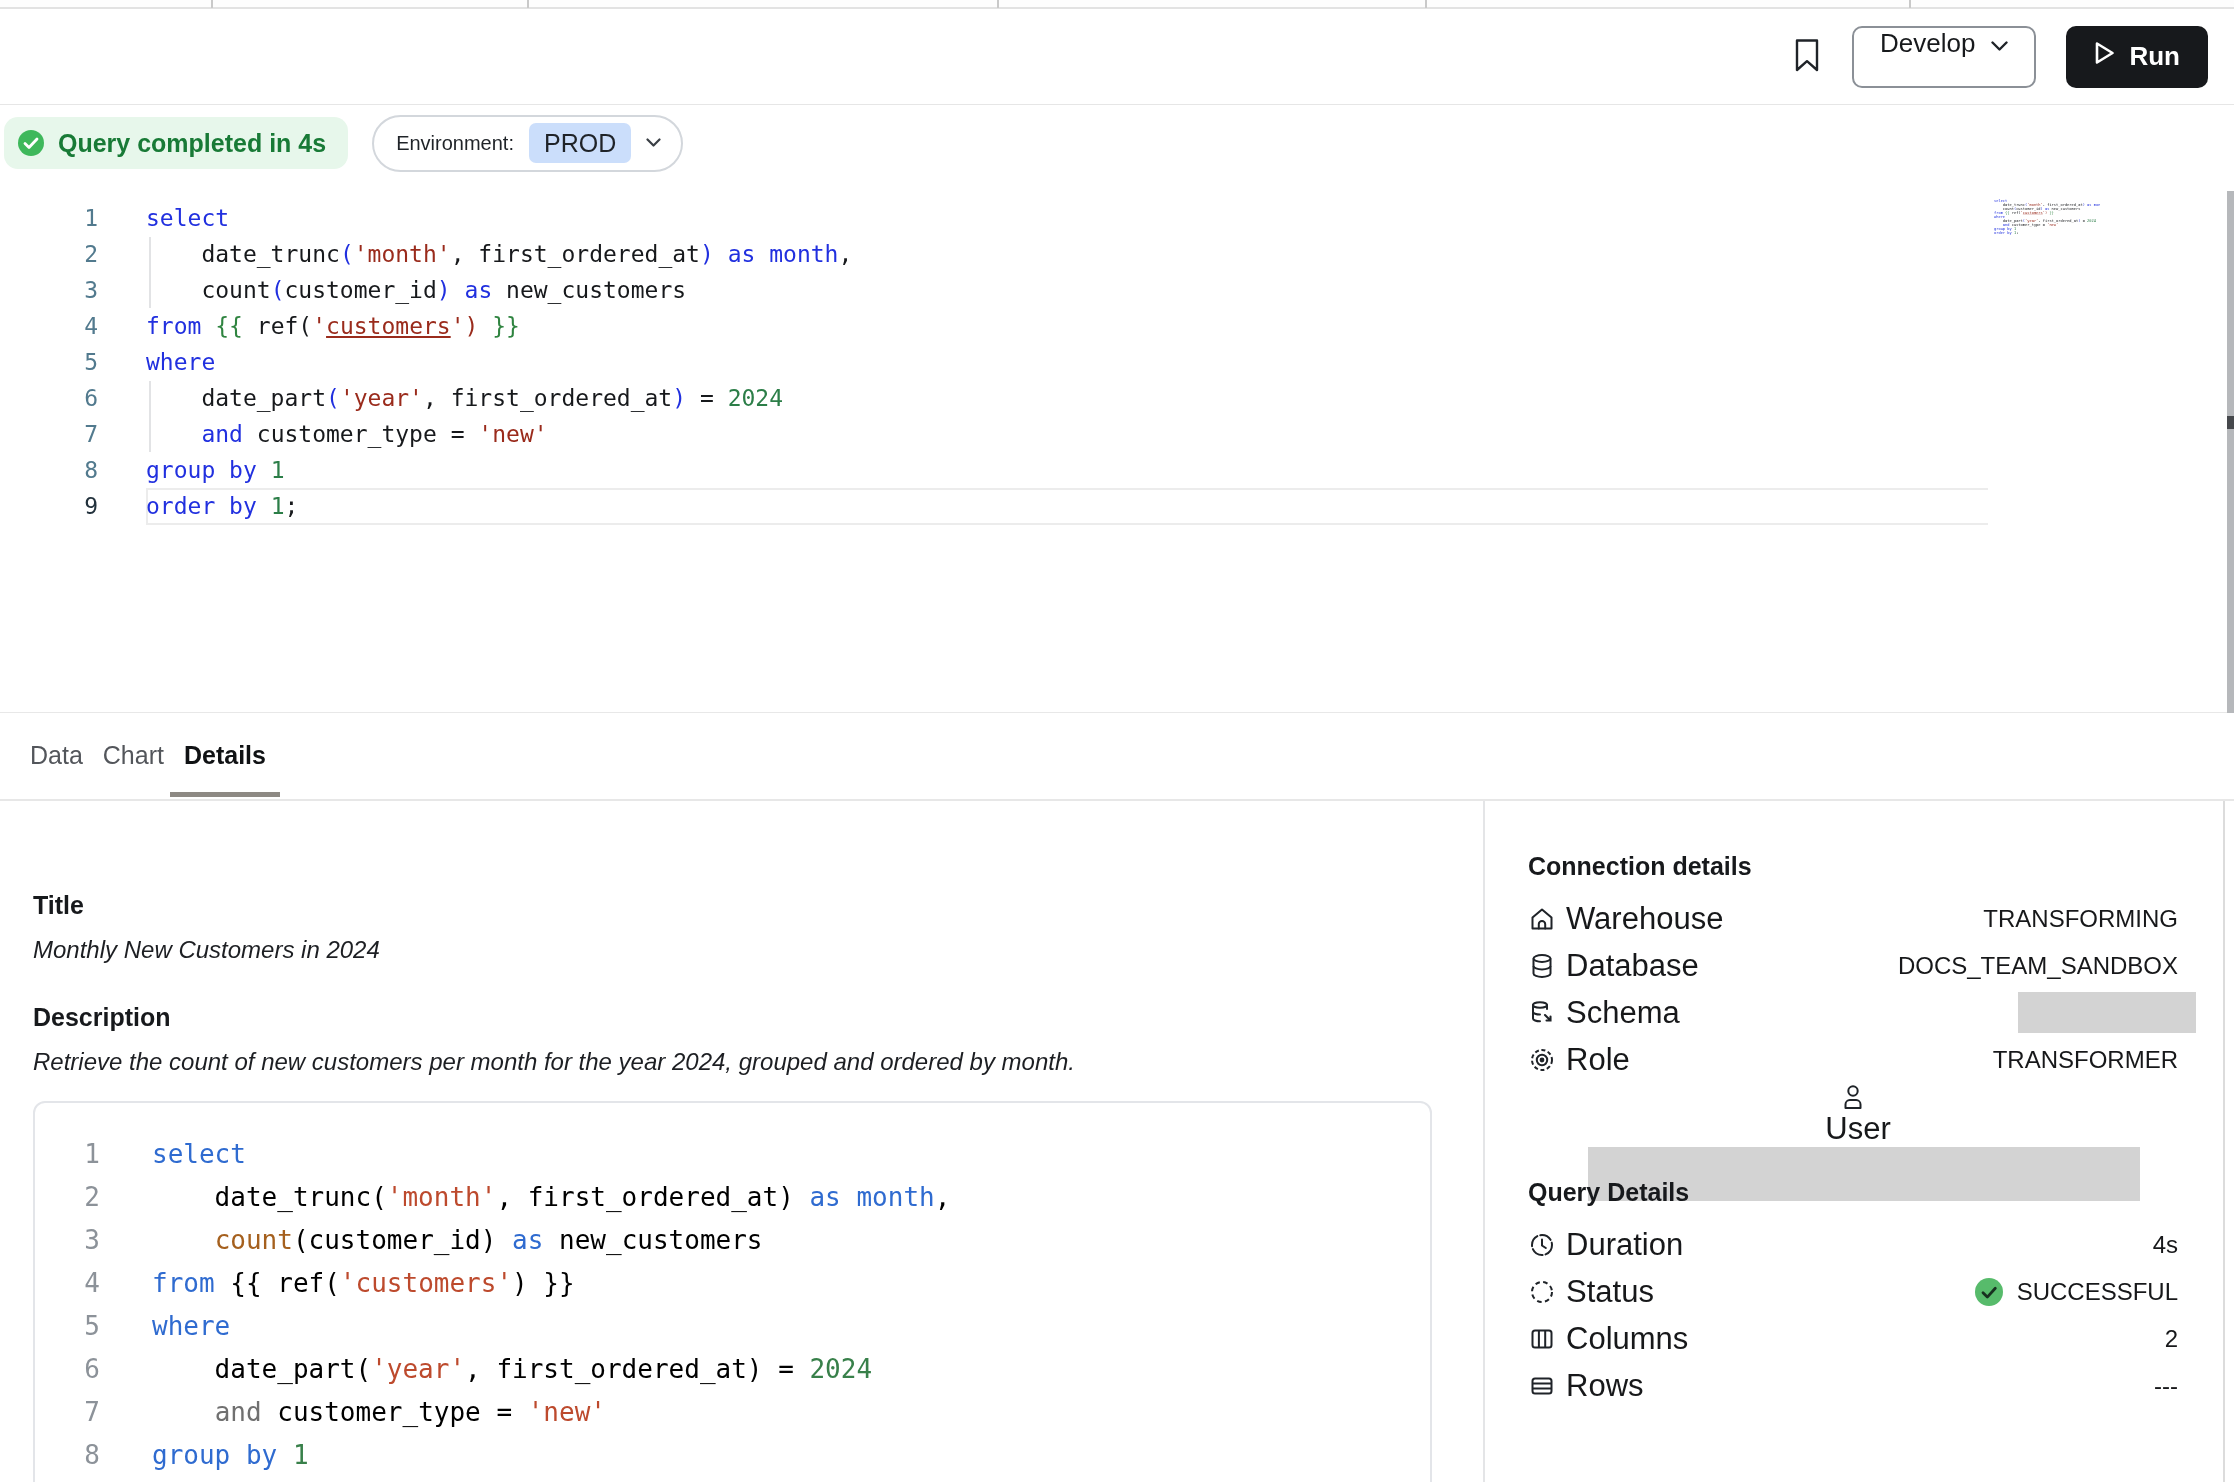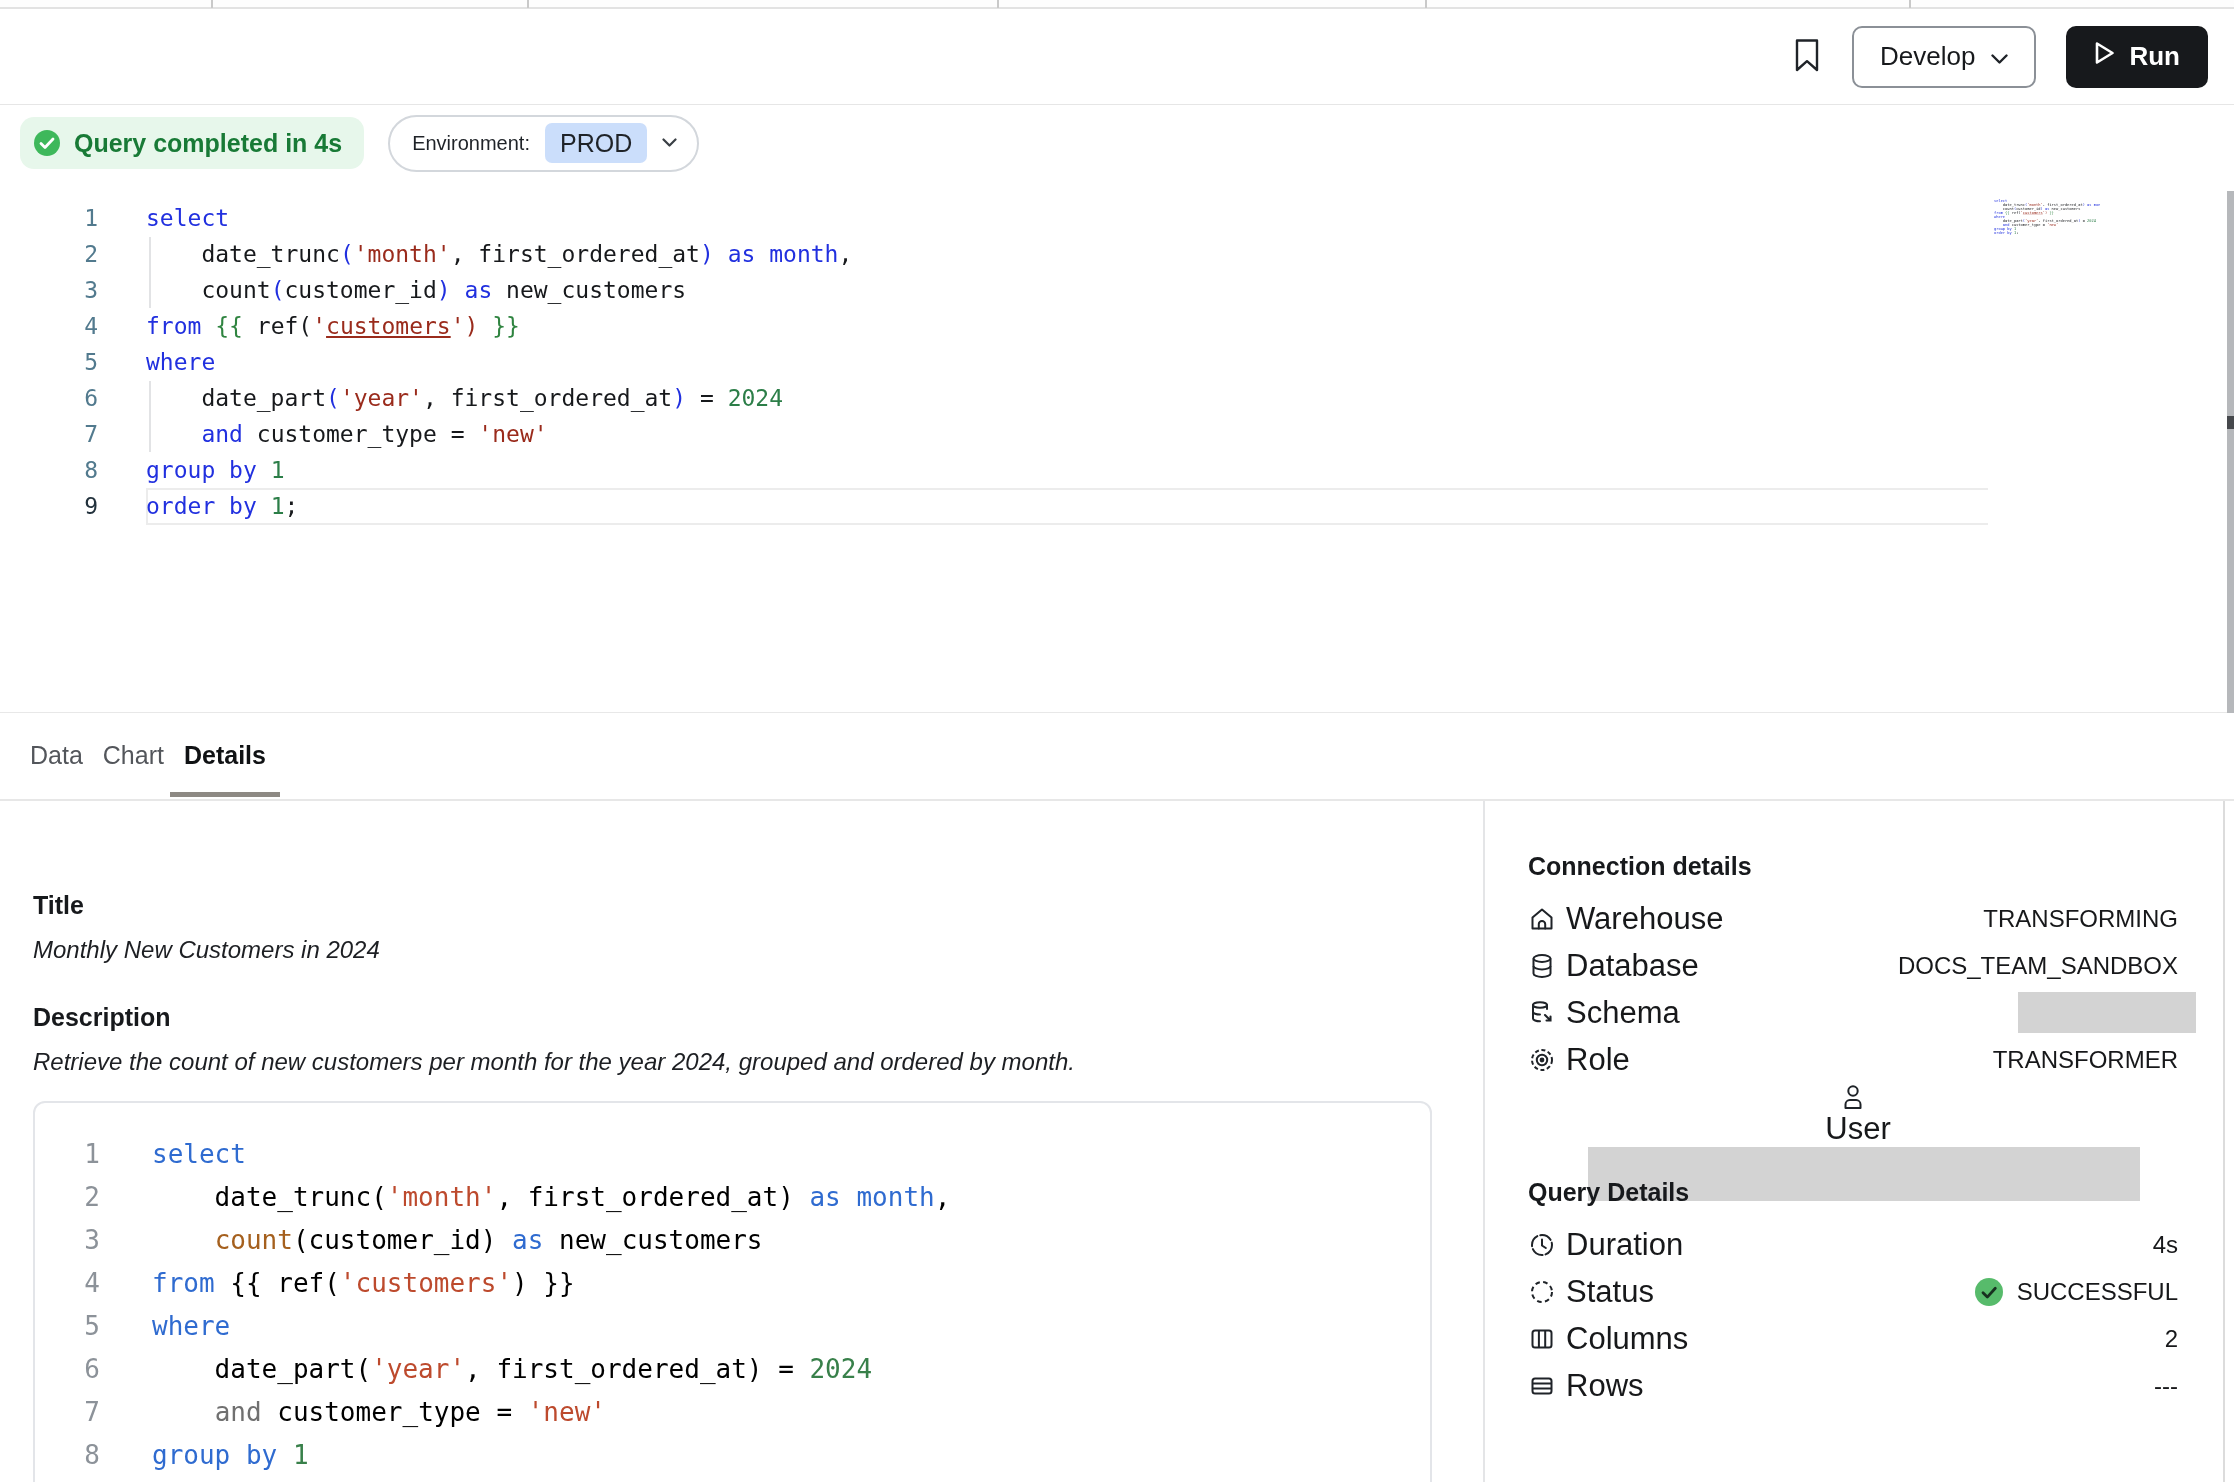--- a/index.html
+++ b/index.html
@@ -7,29 +7,29 @@
               font-family:"Liberation Sans", sans-serif; color:#1a1c1f; }
 
   
   .top-strip { position:relative; height:9px; background:#fdfdfd; border-bottom:2px solid #e2e2e2; }
   .top-strip .divider { position:absolute; top:0; width:2px; height:8px; background:#c9c9c9; }
 
   
   .toolbar { height:96px; display:flex; align-items:center; justify-content:flex-end;
              gap:30px; padding-right:26px; border-bottom:1px solid #e6e6e6; background:#fff; }
   .icon-btn { background:none; border:none; cursor:pointer; display:flex; align-items:center; }
-  .develop-btn { display:flex; align-items:center; gap:16px; height:62px; padding:0 26px;
+  .develop-btn { display:flex; gap:16px; height:62px; padding:0 26px;
                  background:#fff; border:2px solid #8b9097; border-radius:10px;
                  font-size:26px; color:#17191c; font-family:inherit; cursor:pointer; }
   .run-btn { display:flex; align-items:center; gap:14px; height:62px; padding:0 28px;
              background:#17191c; border:none; border-radius:10px; color:#fff;
              font-size:26px; font-weight:600; font-family:inherit; cursor:pointer; }
 
   
-  .status-row { height:76px; display:flex; align-items:center; gap:24px; padding-left:20px; background:#fff; }
+  .status-row { height:76px; display:flex; align-items:center; gap:24px; padding-left:4px; background:#fff; }
   .query-pill { display:flex; align-items:center; gap:13px; height:52px; padding:0 22px 0 13px;
                 background:#e7f7eb; border-radius:14px; }
   .query-pill span { font-size:25px; font-weight:600; color:#187a36; }
   .env-pill { display:flex; align-items:center; gap:15px; height:57px; padding:0 20px 0 22px;
               background:#fff; border:2px solid #d3d7dc; border-radius:29px; cursor:pointer; }
   .env-pill .env-label { font-size:20px; color:#1f2328; }
   .env-badge { display:flex; align-items:center; height:40px; padding:0 15px;
                background:#cbdefb; border-radius:7px; font-size:25px; color:#1f2328; }
 
   

